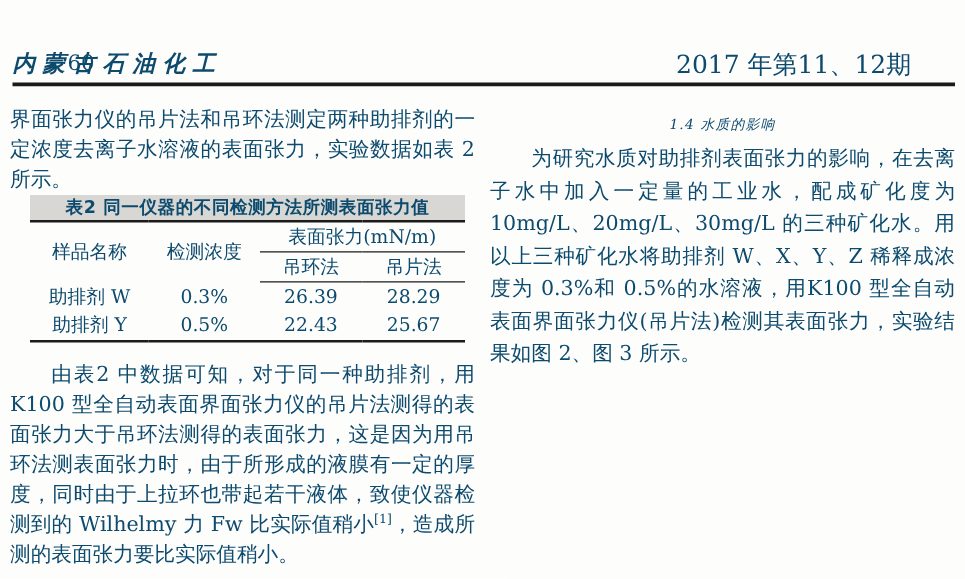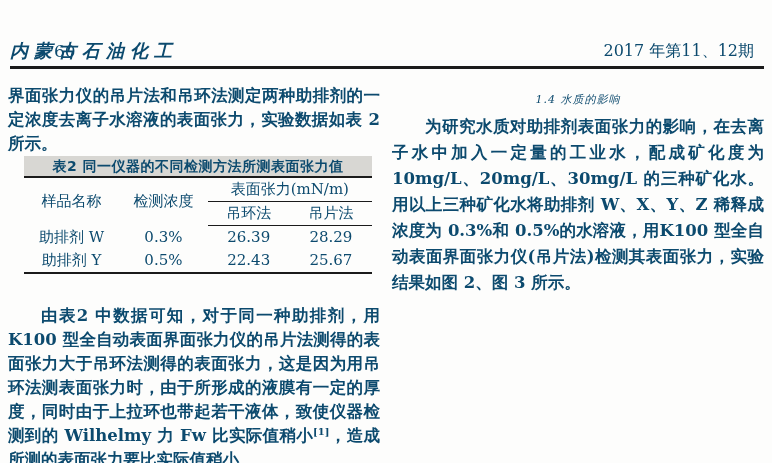--- a/index.html
+++ b/index.html
@@ -29,42 +29,41 @@
     font-size: 17px;
   }
   .jtitle {
     position: absolute; left: 0; right: 0;
     font-size: 18px;
     font-weight: bold;
     font-style: italic;
     letter-spacing: 6px;
   }
   .issue {
-    position: absolute; right: 8px;
-    font-size: 16px;
+    position: absolute; right: 33px;
+    font-size: 20px;
   }
   .header-rule {
     position: absolute;
     top: 66px; left: 10px; right: 8px;
     height: 2.5px;
     background: #1b1b1b;
   }
   
   .col {
     position: absolute;
     top: 84px;
   }
   .col-left  { left: 8px;   width: 372px; }
   .col-right { left: 392px; width: 372px; }
   .para {
     margin: 0;
     font-size: 16.5px;
     text-align: justify;
     text-justify: inter-character;
-    font-weight: bold;
   }
   .col-left  .para { line-height: 24px; }
   .col-right .para { line-height: 26px; }
   .para.indent { text-indent: 2em; }
   sup.cit {
     font-size: 10px;
     line-height: 0;
   }
   
   .table-title {
@@ -73,21 +72,21 @@
     box-sizing: border-box;
     background: #d8d7d3;
     font-family: "DejaVu Sans", "Liberation Sans", sans-serif;
     font-weight: bold;
     font-size: 14px;
     line-height: 20px;
     text-align: center;
     letter-spacing: 0.5px;
   }
   table.t2 {
-    margin: 0 0 16px 16px;
+    margin: 0 0 0 16px;
     width: 348px;
     border-collapse: collapse;
     border-top: 2.5px solid #1b1b1b;
     border-bottom: 2.5px solid #1b1b1b;
     font-size: 15px;
   }
   table.t2 th, table.t2 td {
     font-weight: normal;
     text-align: center;
     padding: 1px 4px;

